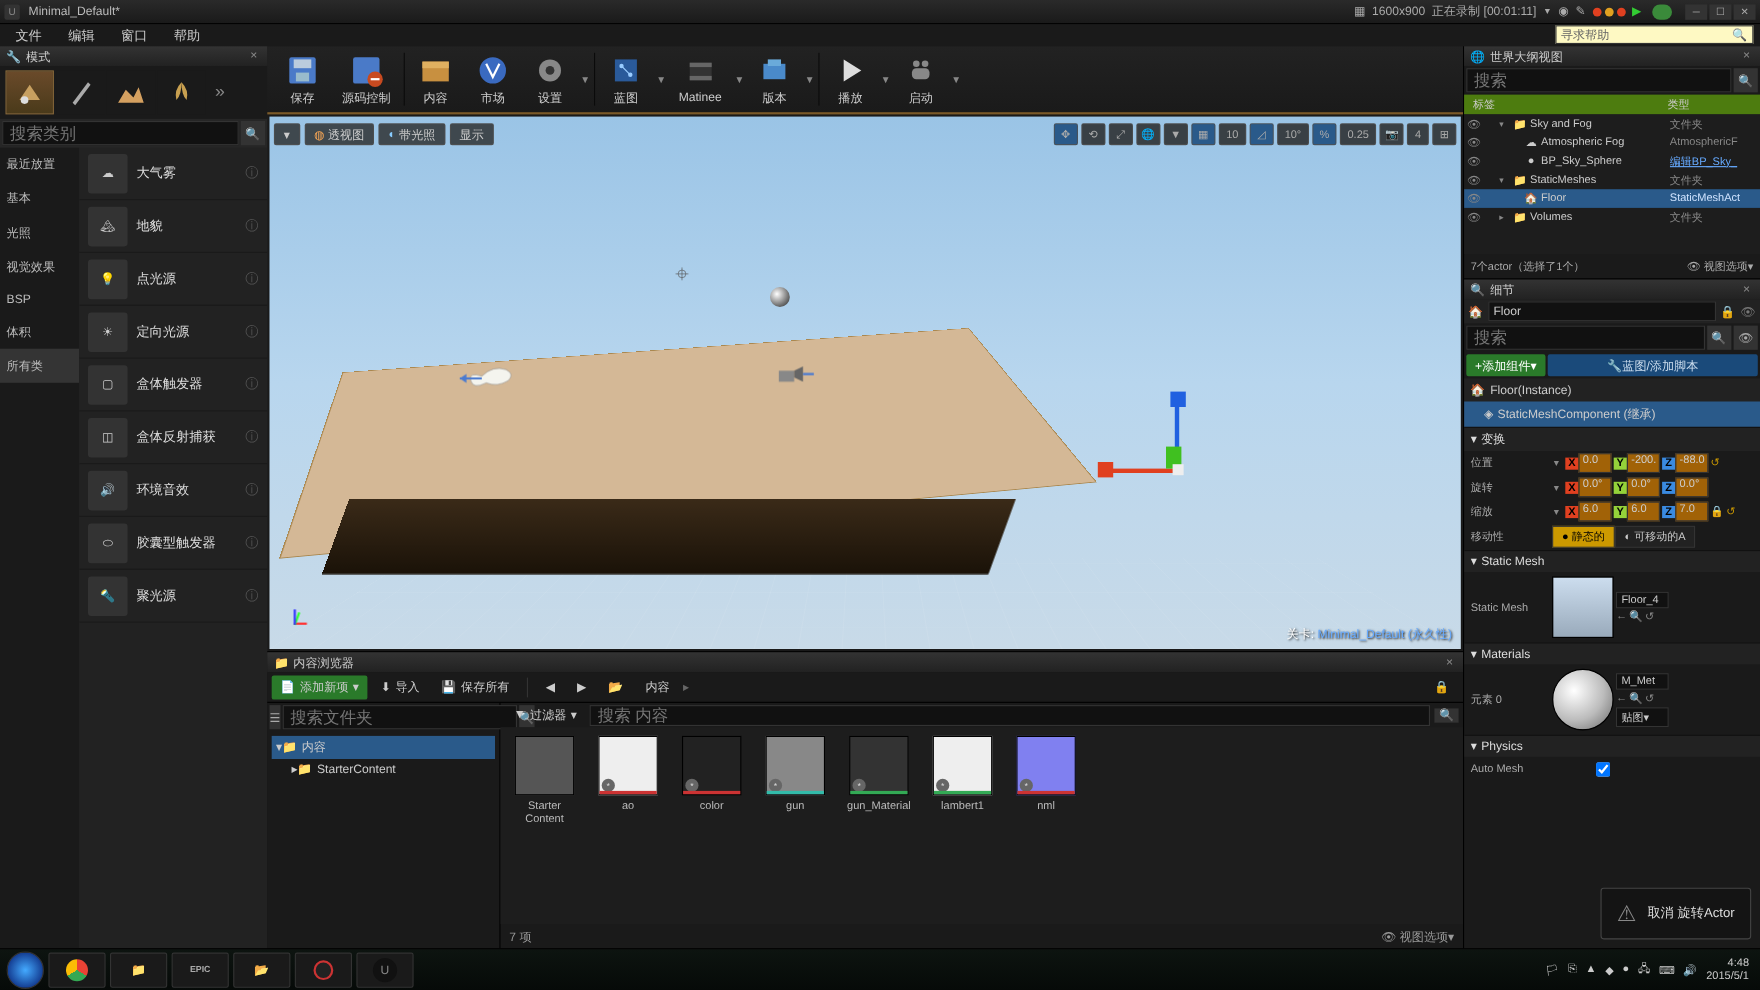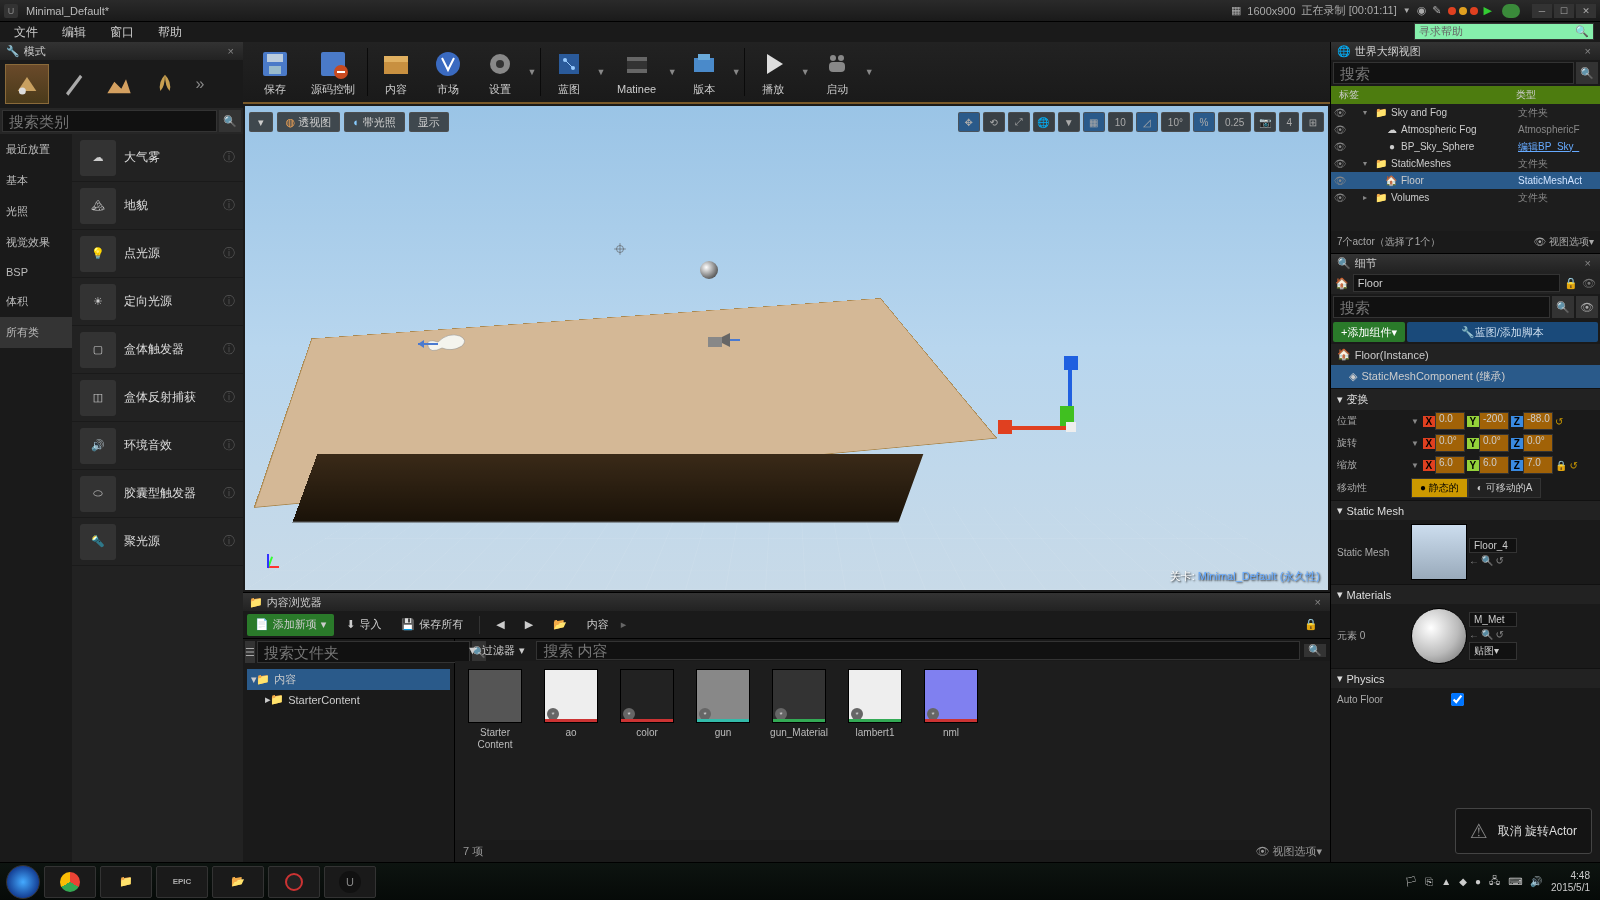--- a/index.html
+++ b/index.html
@@ -8,21 +8,21 @@
 .titlebar .ue-logo{width:14px;height:14px;background:#333;border-radius:2px;margin-right:8px;display:flex;align-items:center;justify-content:center;font-size:9px;color:#888}
 .titlebar .title{flex:0 0 auto;color:#bbb;font-size:11px}
 .titlebar .spacer{flex:1}
 .titlebar .status{display:flex;align-items:center;gap:6px;color:#aaa;font-size:11px}
 .titlebar .dots{display:flex;gap:3px}
 .titlebar .dot{width:8px;height:8px;border-radius:50%}
 .titlebar .winbtns{display:flex;gap:2px;margin-left:8px}
 .titlebar .winbtn{width:20px;height:14px;background:#333;display:flex;align-items:center;justify-content:center;font-size:9px;color:#aaa;cursor:pointer}
 .menubar{height:20px;background:#1a1a1a;display:flex;align-items:center;padding:0 6px;gap:8px;position:relative}
 .menubar .mitem{padding:2px 8px;cursor:pointer;color:#ccc;font-size:12px}
-.menubar .help-search{position:absolute;right:6px;top:1px;width:180px;height:17px;background:#86efac;border:1px solid #333;color:#666;padding:0 4px;font-size:11px;display:flex;align-items:center;justify-content:space-between}
+.menubar .help-search{position:absolute;right:6px;top:1px;width:180px;height:17px;background:#fef9c3;border:1px solid #333;color:#666;padding:0 4px;font-size:11px;display:flex;align-items:center;justify-content:space-between}
 .main-area{display:flex;height:calc(900px - 22px - 20px - 38px)}
 .left-col{width:243px;display:flex;flex-direction:column;background:#262626}
 .panel-header{height:18px;background:linear-gradient(#333,#222);display:flex;align-items:center;padding:0 6px;font-size:11px;color:#ccc;gap:4px}
 .panel-header .x{margin-left:auto;color:#888;cursor:pointer;padding:0 3px}
 .modes-toolbar{height:48px;background:#1a1a1a;display:flex;align-items:center;padding:0 4px}
 .mode-btn{width:44px;height:40px;background:#1a1a1a;margin:0 1px;display:flex;align-items:center;justify-content:center;cursor:pointer;border:1px solid transparent}
 .mode-btn.active{background:linear-gradient(#6a4a2a,#4a3a1a);border:1px solid #8a6a3a}
 .mode-btn svg{width:28px;height:28px}
 .mode-expand{width:24px;height:40px;display:flex;align-items:center;justify-content:center;color:#888;font-size:16px;cursor:pointer}
 .search-row{height:22px;display:flex;margin:2px;gap:2px}
@@ -738,21 +738,21 @@
               <span>←</span>
                   <span>🔍</span>
                   <span>↺</span>
             </div>
             <div style="background:#111;border:1px solid #333;padding:1px 4px;width:48px"><span>贴图</span>▾</div>
           </div>
         </div>
           </div>
         <div class="det-cat">▾ <span>Physics</span></div>
         <div class="det-prop">
-            <div class="plab" style="width:110px">Auto Floor</div>
+            <div class="plab" style="width:110px">Auto Mesh</div>
             <div class="pval">
               <input type="checkbox" checked="" style="">
             </div>
           </div>
       </div>
     </div>
   </div>
 </div>
 
 <div class="toast">

